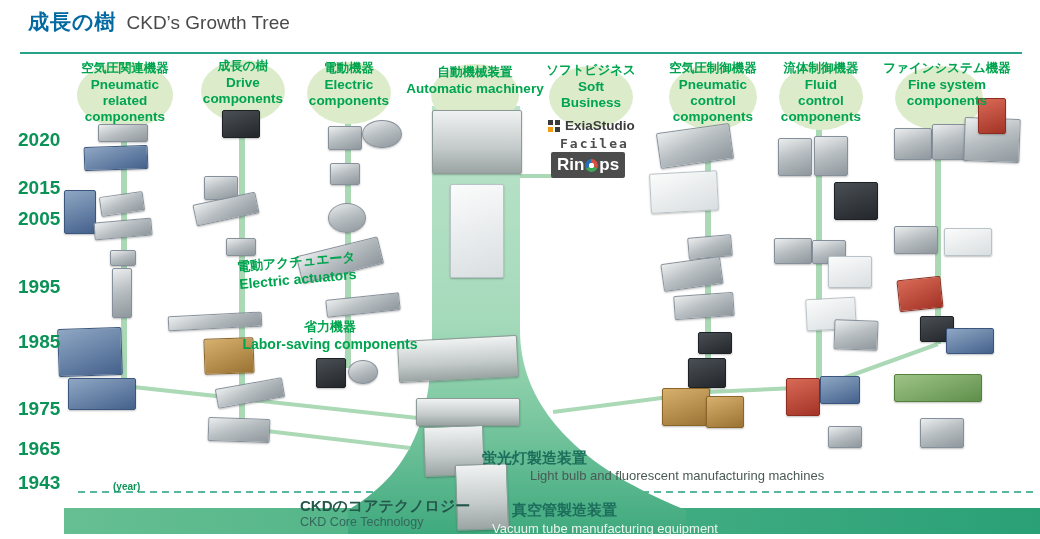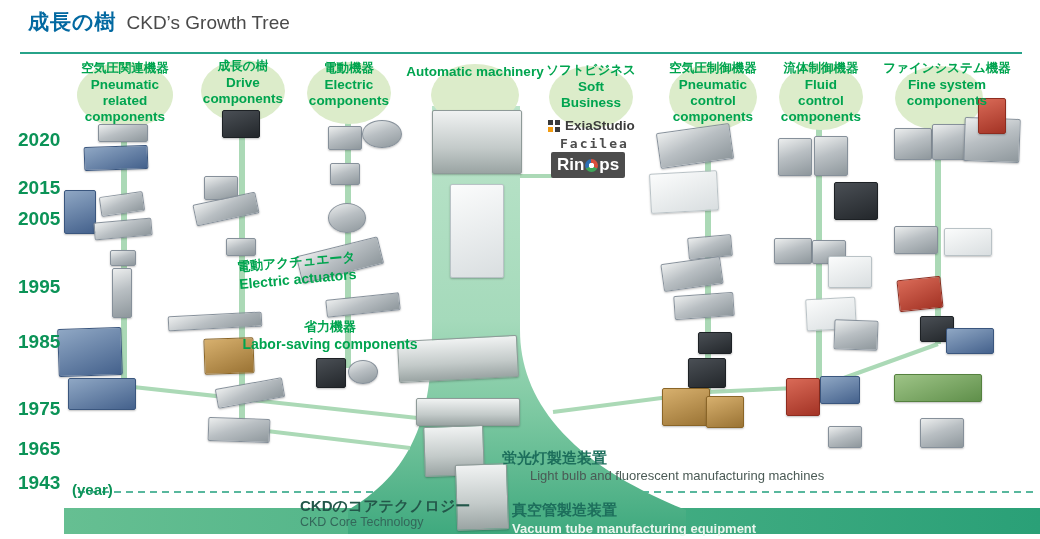--- a/index.html
+++ b/index.html
@@ -10,21 +10,21 @@
   .title-jp{font-size:21px;font-weight:bold;color:#0369a1;letter-spacing:1px;}
   .title-en{font-size:19px;color:#4a4a4a;margin-left:10px;}
   .title-rule{position:absolute;left:20px;top:52px;width:1002px;height:2px;background:#27a389;z-index:4;}
   
   .halo{position:absolute;background:#dcecca;border-radius:50%;z-index:2;}
   .col-h{position:absolute;transform:translateX(-50%);text-align:center;z-index:4;color:#00a44f;}
   .col-h .jp{font-size:12.5px;font-weight:bold;white-space:nowrap;}
   .col-h .en{font-size:13.5px;font-weight:bold;line-height:16px;white-space:pre-line;}
   
   .year{position:absolute;left:18px;font-size:19px;font-weight:bold;color:#0b9357;z-index:4;}
-  .year-unit{position:absolute;font-size:15px;font-weight:bold;color:#0b9357;z-index:4;}
+  .year-unit{position:absolute;font-size:10px;font-weight:bold;color:#0b9357;z-index:4;margin-left:41px;}
   
   .b-label{position:absolute;transform:translateX(-50%) rotate(-5deg);text-align:center;z-index:4;color:#00a44f;}
   .b-label.flat{transform:translateX(-50%);}
   .b-label .jp{font-size:13px;font-weight:bold;white-space:nowrap;}
   .b-label .en{font-size:14px;font-weight:bold;white-space:nowrap;}
   
   .exia{position:absolute;left:548px;top:118px;display:flex;align-items:center;z-index:4;}
   .exia-icon{width:12px;height:12px;display:grid;grid-template-columns:5px 5px;grid-template-rows:5px 5px;gap:2px;margin-right:5px;}
   .exia-icon i:nth-child(1){background:#3a3a3a;}
   .exia-icon i:nth-child(2){background:#3a3a3a;}
@@ -120,20 +120,21 @@
     <div class="jp">成長の樹</div>
     <div class="en">Drive
 components</div>
   </div>
   <div class="col-h" style="left:349px;top:60px;">
     <div class="jp">電動機器</div>
     <div class="en">Electric
 components</div>
   </div>
   <div class="col-h" style="left:475px;top:64px;">
+    <div class="jp">自動機械装置</div>
     <div class="en">Automatic machinery</div>
   </div>
   <div class="col-h" style="left:591px;top:62px;">
     <div class="jp">ソフトビジネス</div>
     <div class="en">Soft
 Business</div>
   </div>
   <div class="col-h" style="left:713px;top:60px;">
     <div class="jp">空気圧制御機器</div>
     <div class="en">Pneumatic
@@ -180,26 +181,26 @@
       </span>
     <span class="exia-label">ExiaStudio</span>
   </div>
   <div class="facilea">Facilea</div>
   <div class="rinops">
     <span>Rin</span>
     <span class="rinops-o"></span>
     <span>ps</span>
   </div>
 
-  <div class="abs lbl-jp-dark" style="left:482px;top:449px;margin-left:20px;">蛍光灯製造装置</div>
+  <div class="abs lbl-jp-dark" style="left:482px;top:449px;">蛍光灯製造装置</div>
   <div class="abs lbl-en-dark" style="left:482px;top:468px;">Light bulb and fluorescent manufacturing machines</div>
   <div class="abs lbl-jp-core" style="left:300px;top:497px;">CKDのコアテクノロジー</div>
   <div class="abs lbl-en-core" style="left:300px;top:515px;text-align:right;">CKD Core Technology</div>
   <div class="abs lbl-jp-dark" style="left:512px;top:501px;">真空管製造装置</div>
-  <div class="abs lbl-en-light" style="left:512px;top:521px;font-weight:bold;">Vacuum tube manufacturing equipment</div>
+  <div class="abs lbl-en-light" style="left:492px;top:521px;">Vacuum tube manufacturing equipment</div>
 
   <div class="prod p-metal" style="left:98px;top:124px;width:48px;height:16px;"></div>
   <div class="prod p-blue" style="left:84px;top:146px;width:62px;height:22px;transform:rotate(-2deg);"></div>
   <div class="prod p-blue" style="left:64px;top:190px;width:30px;height:42px;"></div>
   <div class="prod p-metal" style="left:100px;top:194px;width:42px;height:18px;transform:rotate(-8deg);"></div>
   <div class="prod p-metal" style="left:94px;top:220px;width:56px;height:16px;transform:rotate(-5deg);"></div>
   <div class="prod p-metal" style="left:110px;top:250px;width:24px;height:14px;"></div>
   <div class="prod p-metal" style="left:112px;top:268px;width:18px;height:48px;"></div>
   <div class="prod p-blue" style="left:58px;top:328px;width:62px;height:46px;transform:rotate(-2deg);"></div>
   <div class="prod p-blue" style="left:68px;top:378px;width:66px;height:30px;"></div>

